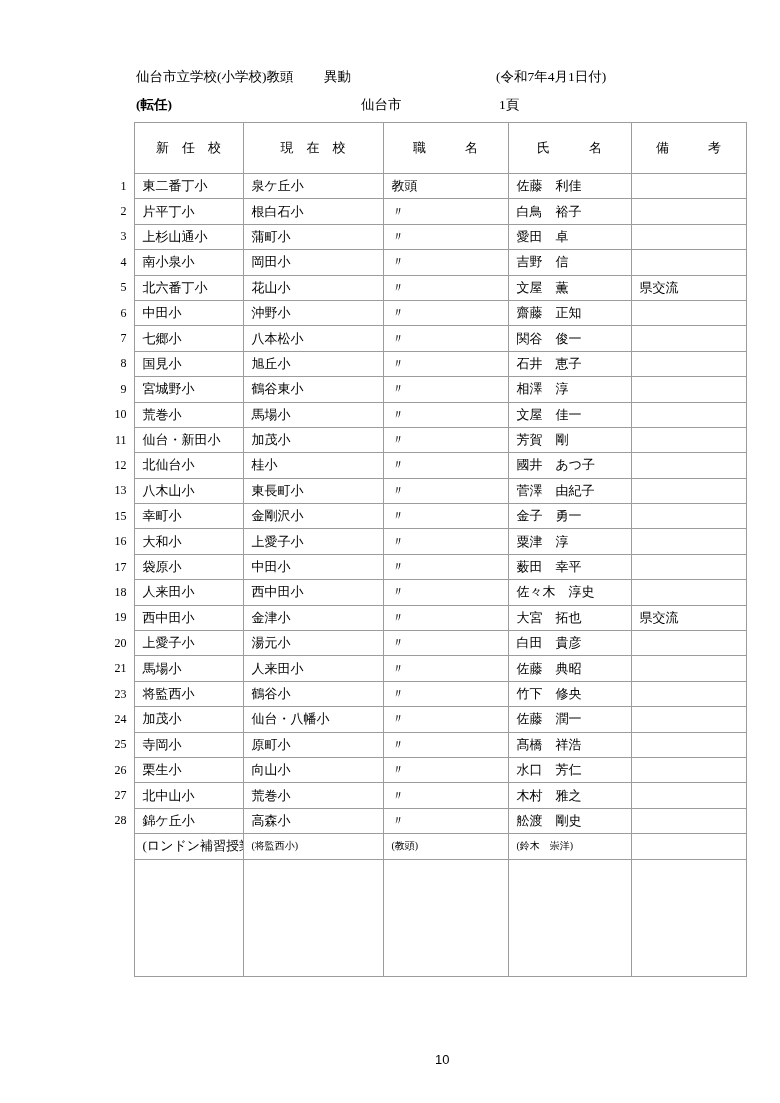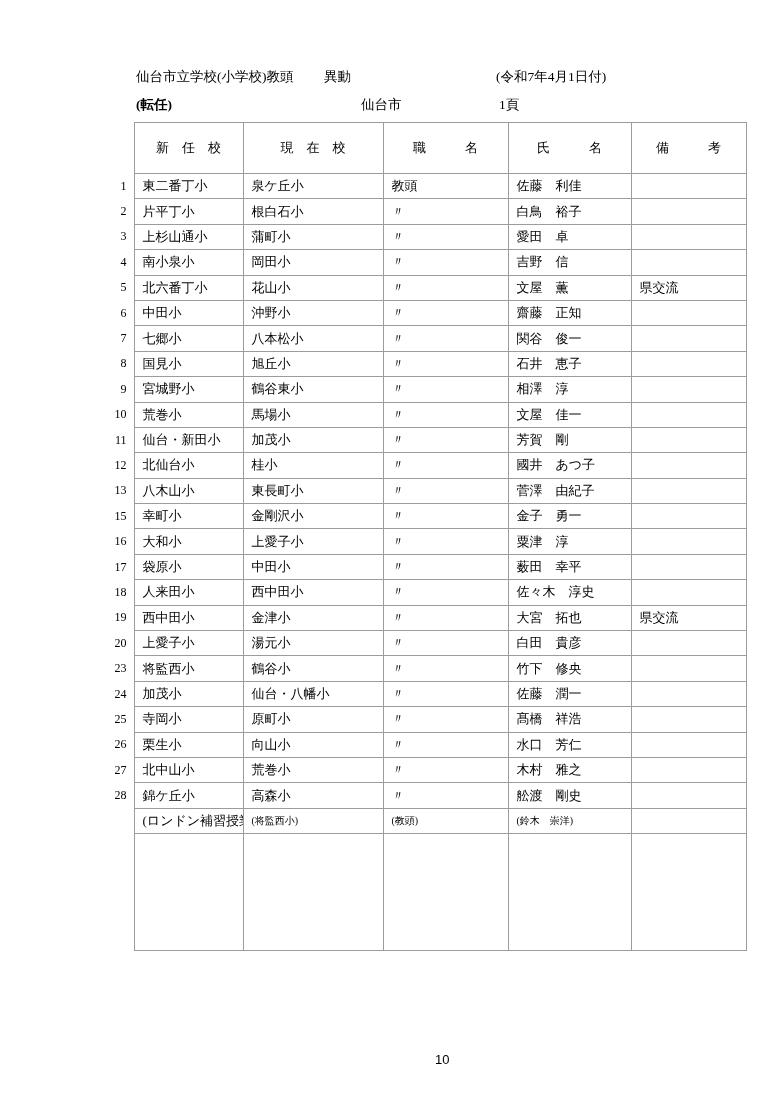--- a/index.html
+++ b/index.html
@@ -229,20 +229,28 @@
         </tr>
         <tr>
           <td class="no">20</td>
           <td>上愛子小</td>
           <td>湯元小</td>
           <td>〃</td>
           <td>白田　貴彦</td>
           <td></td>
         </tr>
         <tr>
+          <td class="no">21</td>
+          <td>馬場小</td>
+          <td>人来田小</td>
+          <td>〃</td>
+          <td>佐藤　典昭</td>
+          <td></td>
+        </tr>
+        <tr>
           <td class="no">23</td>
           <td>将監西小</td>
           <td>鶴谷小</td>
           <td>〃</td>
           <td>竹下　修央</td>
           <td></td>
         </tr>
         <tr>
           <td class="no">24</td>
           <td>加茂小</td>

